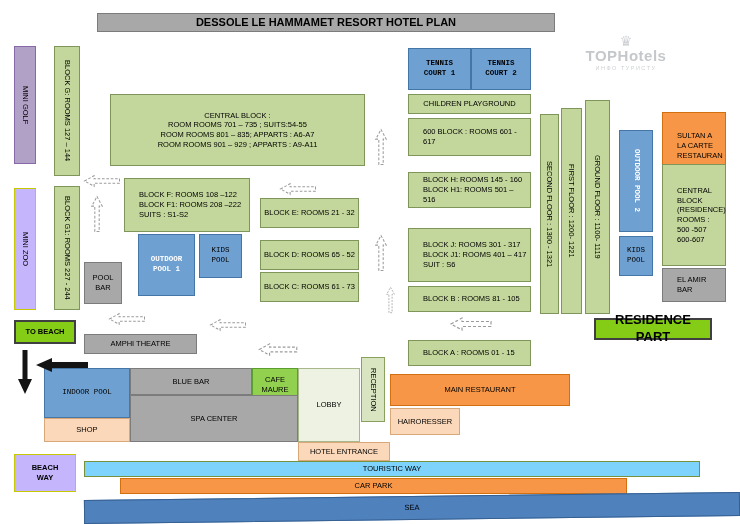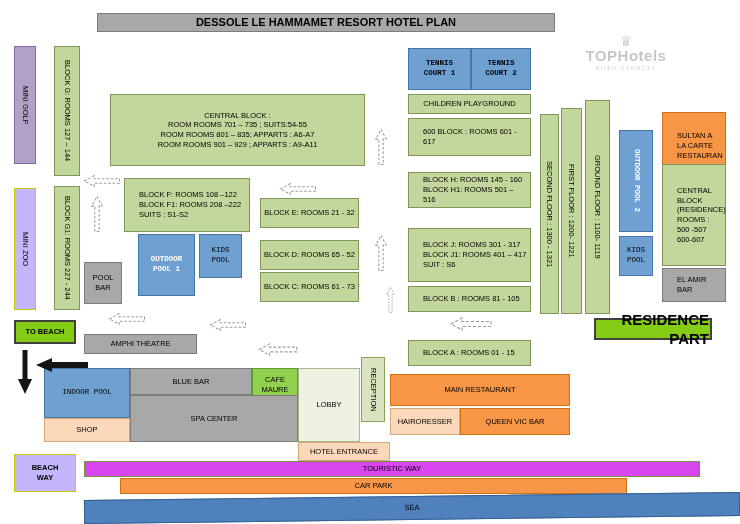--- a/index.html
+++ b/index.html
@@ -11,29 +11,29 @@
   .green{background:#c3d69b;border-color:#7e965a;}
   .bright-green{background:#92d050;border-color:#5a9e2f;}
   .blue{background:#6fa0d2;border-color:#4576a8;font-family:Liberation Mono, monospace;}
   .gray{background:#a8a8a8;border-color:#7c7c7c;}
   .purple{background:#b2a1c7;border-color:#8769a8;}
   .yellow{background:#c4b5fd;border-color:#c9c900;}
   .orange{background:#f79646;border-color:#d2700f;}
   .peach{background:#fbd8b9;border-color:#d8a878;}
   .lobby-c{background:#eef2e3;border-color:#a8b88c;}
   .reception-c{background:#d9e5c0;border-color:#8aa05e;}
-  .t-way{background:#d946ef;border-color:#76923c;}
+  .t-way{background:#7dd3fc;border-color:#76923c;}
   .sea-c{background:#4f81bd;border-color:#366092;transform:rotate(-0.7deg);}
   .white-box{background:#84cc16;border:2px solid #404040;}
   .titlebar{background:#a8a8a8;border-color:#7c7c7c;font-weight:bold;font-size:11px;}
   .vert{writing-mode:vertical-rl;}
   .ta-l{justify-content:flex-start;text-align:left;padding-left:14px;}
   .bold{font-weight:bold;}
   .white-text{color:#fff;}
-  .fs9{font-size:15px;text-align:right;}
+  .fs9{font-size:13px;}
   .dash-arrow{position:absolute;fill:none;stroke:#9b9b9b;stroke-width:1.2;stroke-dasharray:3 2;}
   .solid-arrow{position:absolute;fill:#141414;stroke:none;}
   .watermark{position:absolute;left:578px;top:34px;width:96px;text-align:center;user-select:none;}
   .watermark .crown{font-size:14px;line-height:1;color:#ced1d4;}
   .watermark .brand{font-size:15px;font-weight:bold;letter-spacing:.5px;color:#c5c8cb;line-height:1.1;}
   .watermark .tagline{font-size:5.5px;letter-spacing:1.5px;color:#ced1d4;}
 </style>
 </head>
 <body>
 
@@ -119,21 +119,20 @@
   <div class="box blue" style="left:44px;top:368px;width:86px;height:50px">INDOOR POOL</div>
   <div class="box gray" style="left:130px;top:368px;width:122px;height:27px">BLUE BAR</div>
   <div class="box bright-green" style="left:252px;top:368px;width:46px;height:33px">CAFE
 MAURE</div>
   <div class="box gray" style="left:130px;top:395px;width:168px;height:47px">SPA CENTER</div>
   <div class="box peach" style="left:44px;top:418px;width:86px;height:24px">SHOP</div>
   <div class="box lobby-c" style="left:298px;top:368px;width:62px;height:74px">LOBBY</div>
   <div class="box reception-c vert" style="left:361px;top:357px;width:24px;height:65px">RECEPTION</div>
   <div class="box orange" style="left:390px;top:374px;width:180px;height:32px">MAIN RESTAURANT</div>
   <div class="box peach" style="left:390px;top:408px;width:70px;height:27px">HAIRORESSER</div>
-  <div class="box orange" style="left:460px;top:408px;width:110px;height:27px">QUEEN VIC BAR</div>
   <div class="box peach" style="left:298px;top:442px;width:92px;height:19px">HOTEL ENTRANCE</div>
   <div class="box yellow bold" style="left:14px;top:454px;width:62px;height:38px">BEACH
 WAY</div>
   <div class="box t-way" style="left:84px;top:461px;width:616px;height:16px">TOURISTIC WAY</div>
   <div class="box orange" style="left:120px;top:478px;width:507px;height:16px">CAR PARK</div>
   <div class="box sea-c" style="left:84px;top:496px;width:656px;height:24px">SEA</div>
 
   <svg class="dash-arrow" style="left:82px;top:174px;width:40px;height:14px">
       <use href="#arr-left"></use>
     </svg>

